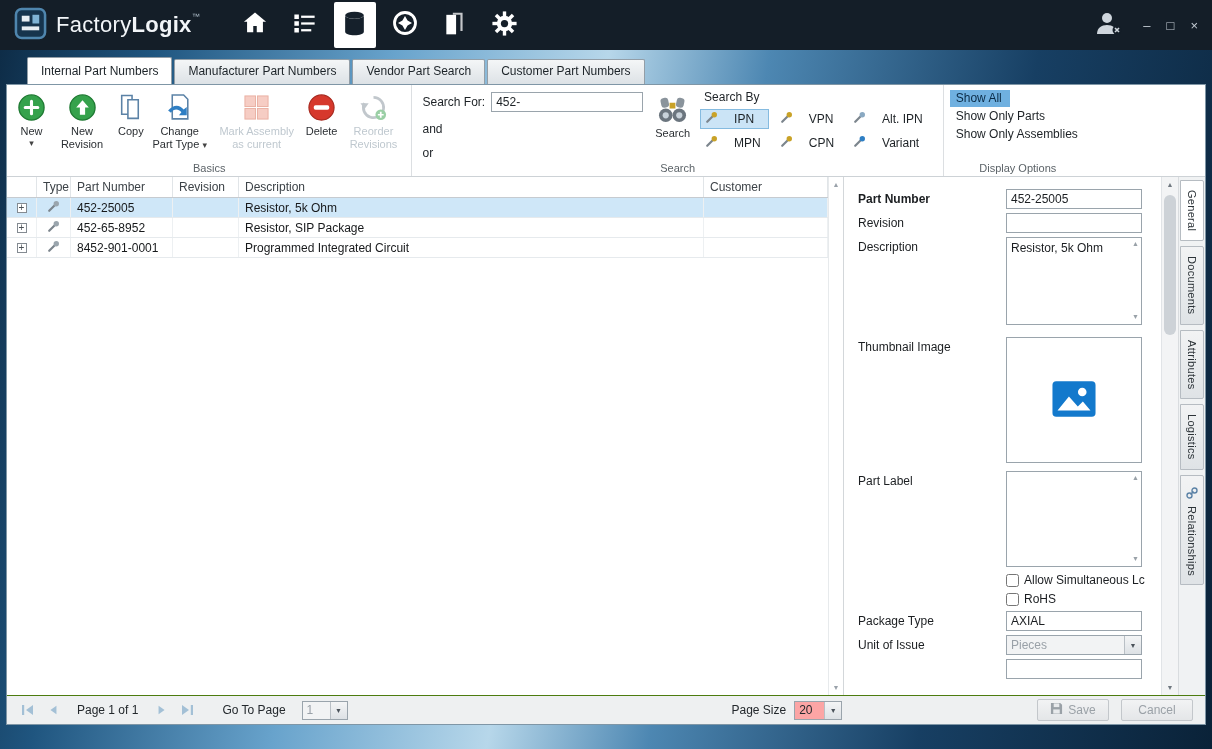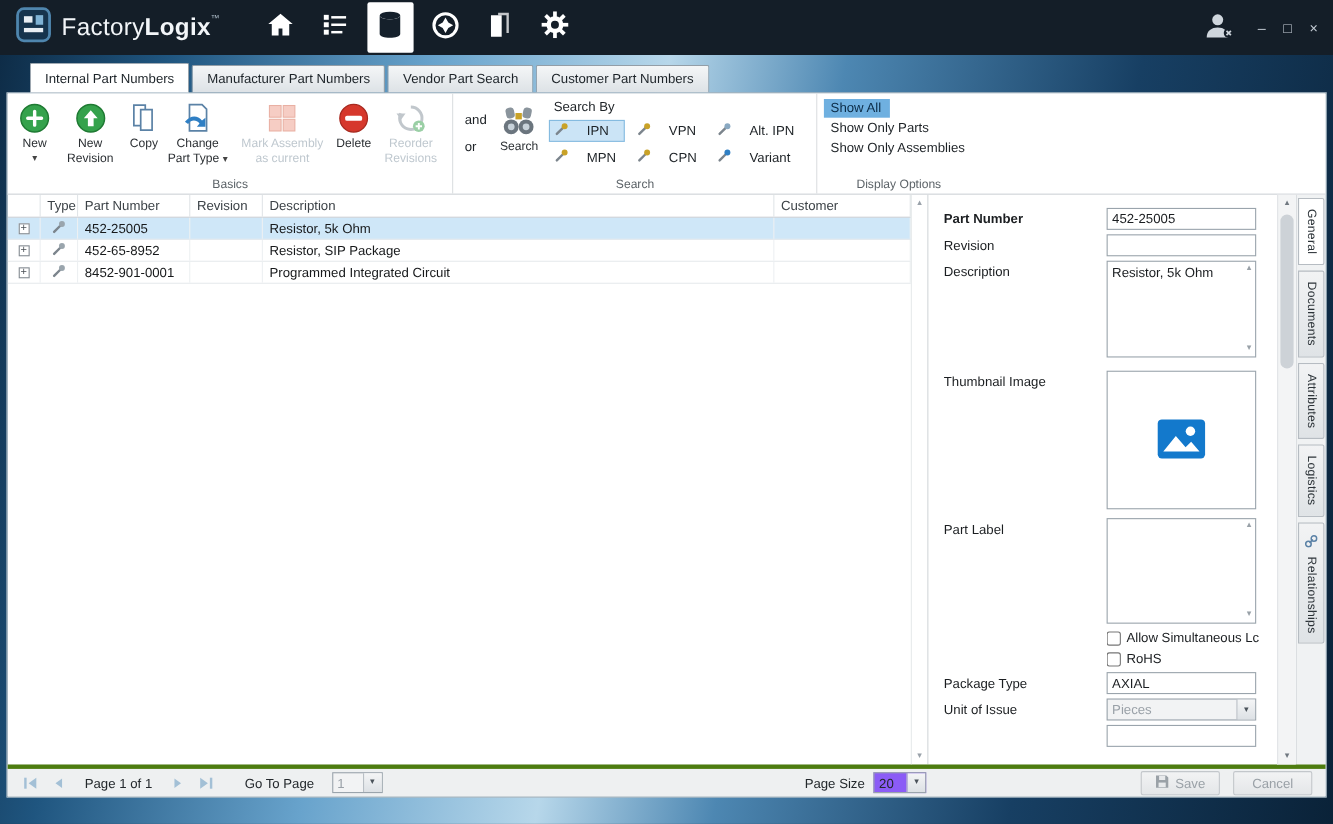--- a/index.html
+++ b/index.html
@@ -110,21 +110,21 @@
   .ta-up,.ta-dn { position:absolute; right:3px; font-size:7px; color:#99a1a8; }
   .ta-up { top:3px; } .ta-dn { bottom:5px; }
   .thumb-row { margin-top:12px; margin-bottom:4px; }
   .thumb-box { width:136px; height:126px; border:1px solid #9aa4ac; display:flex;
     align-items:center; justify-content:center; background:#fff; cursor:pointer; }
   .plabel-row { margin-top:8px; margin-bottom:6px; }
   .check-row { margin-bottom:5px; }
   .chk { display:flex; align-items:center; cursor:pointer; white-space:nowrap; }
   .chk input { width:13px; height:13px; margin:0 5px 0 0; }
   .combo { width:136px; height:20px; border:1px solid #9aa4ac; display:flex; align-items:center;
-    background:#8b5cf6; cursor:pointer; }
+    background:#fca5a5; cursor:pointer; }
   .combo-val { flex:1; padding:0 4px; overflow:hidden; white-space:nowrap; }
   .combo-btn { width:17px; height:100%; display:flex; align-items:center; justify-content:center;
     font-size:7px; color:#4a5archiv0; color:#4a525a; background:linear-gradient(#f4f5f6,#dde1e5);
     border-left:1px solid #b9bfc5; }
   .combo.disabled { background:#f2f3f4; color:#9aa1a8; }
 
   
   .v-scroll { width:17px; flex:none; background:#f3f4f5; border-left:1px solid #e1e4e7; position:relative;
     display:flex; flex-direction:column; justify-content:space-between; align-items:center;
     padding:4px 0; color:#707880; font-size:7px; cursor:pointer; }
@@ -134,21 +134,21 @@
   
   .side-tabs { width:27px; flex:none; background:#f0f2f3; border-left:1px solid #d9dcdf;
     display:flex; flex-direction:column; align-items:center; padding-top:3px; gap:5px; }
   .stab { display:flex; flex-direction:column; align-items:center; gap:3px; padding:9px 0;
     width:24px; background:linear-gradient(#f2f3f4,#dfe3e6); border:1px solid #b6bcc2;
     border-radius:0 2px 2px 0; cursor:pointer; }
   .stab.active { background:#ffffff; }
   .vtext { writing-mode:vertical-rl; font-size:11px; color:#2c3338; letter-spacing:.3px; }
 
   
-  .footer { height:29px; flex:none; background:#eef0f1; border-top:4px solid #4d7c0f;
+  .footer { height:29px; flex:none; background:#eef0f1; border-top:1px solid #4d7c0f;
     display:flex; align-items:center; padding:0 12px; font-size:12px; color:#23282c; }
   .pager { display:flex; align-items:center; gap:8px; }
   .pg-btn { background:none; border:none; padding:2px; cursor:pointer; display:flex; align-items:center; }
   .pg-label { margin:0 8px; }
   .goto-label { margin-left:18px; margin-right:8px; }
   .combo.goto { width:46px; height:19px; background:#f2f3f4; color:#9aa1a8; }
   .combo.ps { width:48px; height:19px; }
   .sp-a { flex:2.1; } .sp-b { flex:1; }
   .pagesize { display:flex; align-items:center; gap:8px; }
   .action-btn { width:72px; height:22px; display:flex; align-items:center; justify-content:center; gap:5px;
@@ -321,20 +321,24 @@
               </span>
             <span class="rlabel">Reorder Revisions</span>
           </div>
         </div>
         <div class="tgroup-label">Basics</div>
       </div>
 
       <div class="tgroup">
         <div class="tgroup-content">
           <div class="search-col">
+            <div class="sf-row">
+              <label>Search For:</label>
+              <input class="search-input" value="452-" style="">
+            </div>
             <div class="andor">and</div>
             <div class="andor">or</div>
           </div>
           <div class="rbtn w-sm search-btn">
             <span class="ricon">
                 <svg width="31" height="29" viewBox="0 0 32 30">
                   <rect x="4" y="3" width="8" height="10" rx="3" fill="#8a949c" transform="rotate(-12 8 8)"></rect>
                   <rect x="20" y="3" width="8" height="10" rx="3" fill="#8a949c" transform="rotate(12 24 8)"></rect>
                   <rect x="13" y="8" width="6" height="6" fill="#c9a227"></rect>
                   <circle cx="9" cy="21" r="7" fill="#6b757e"></circle>

